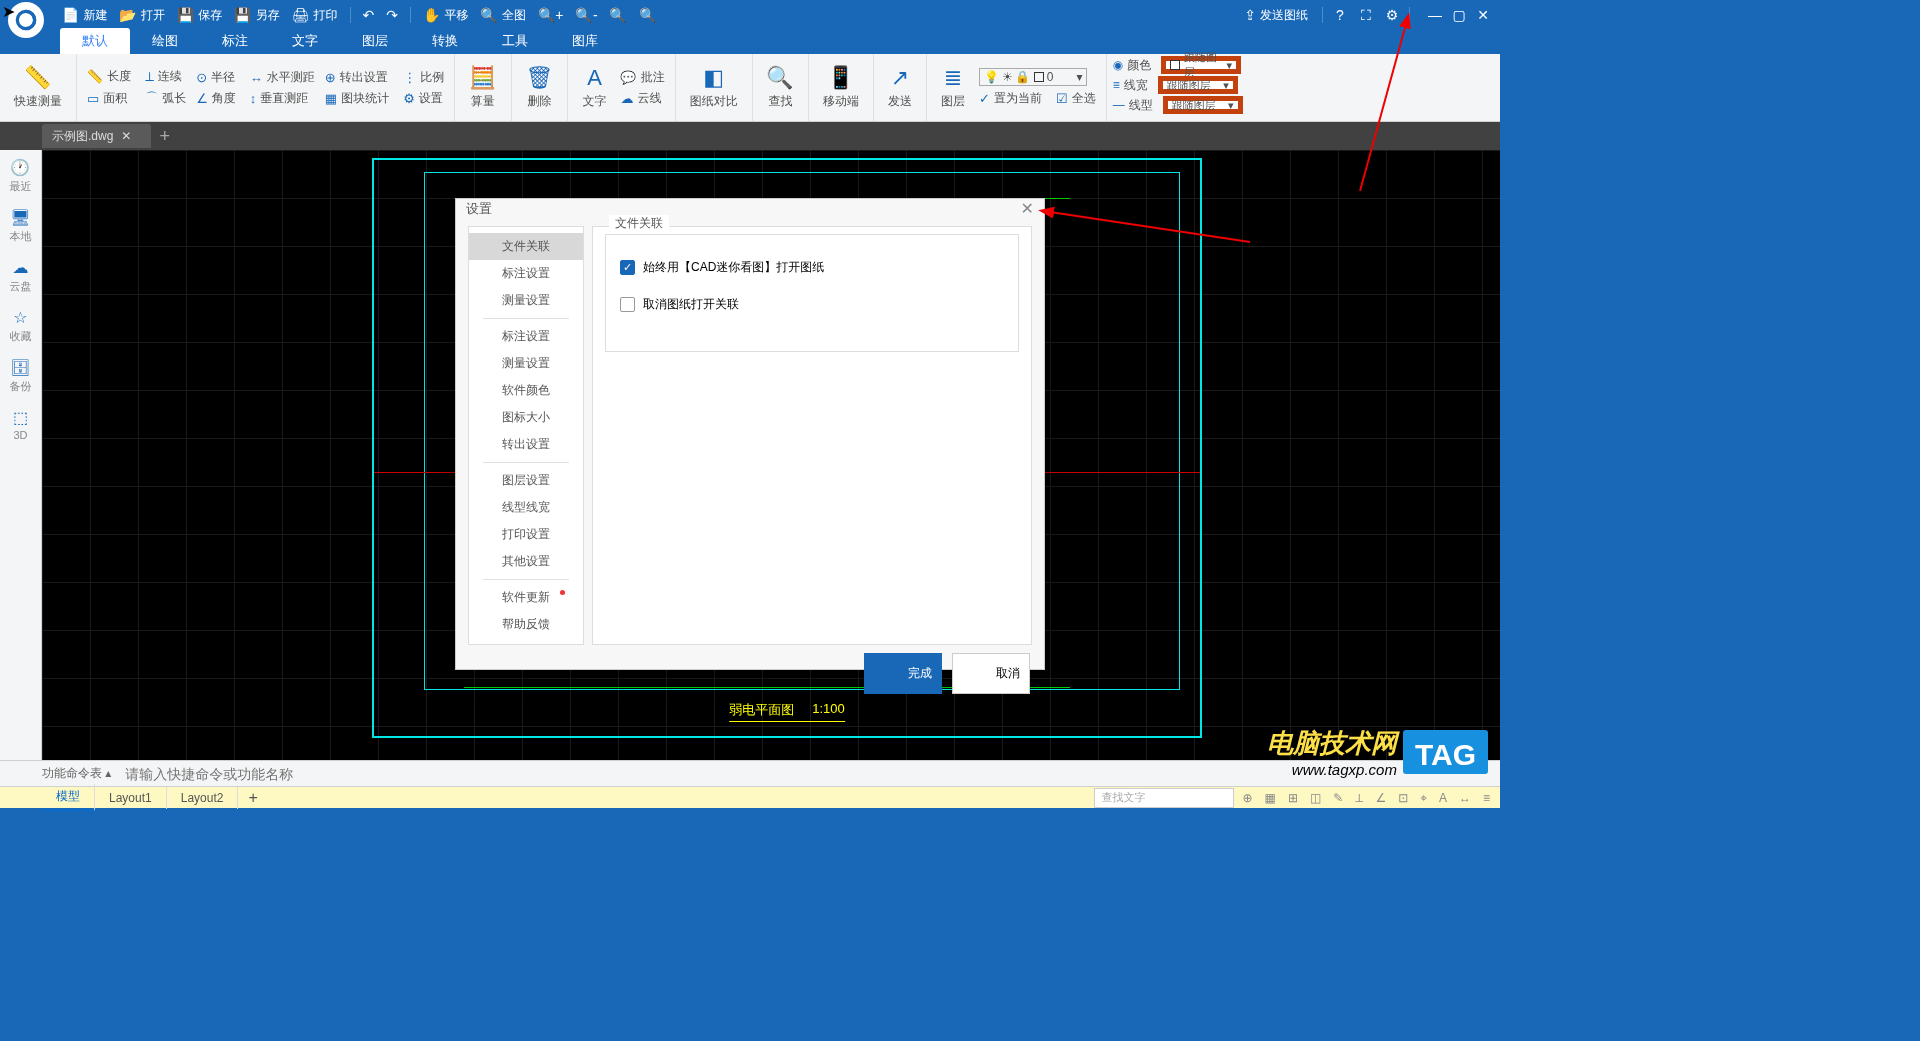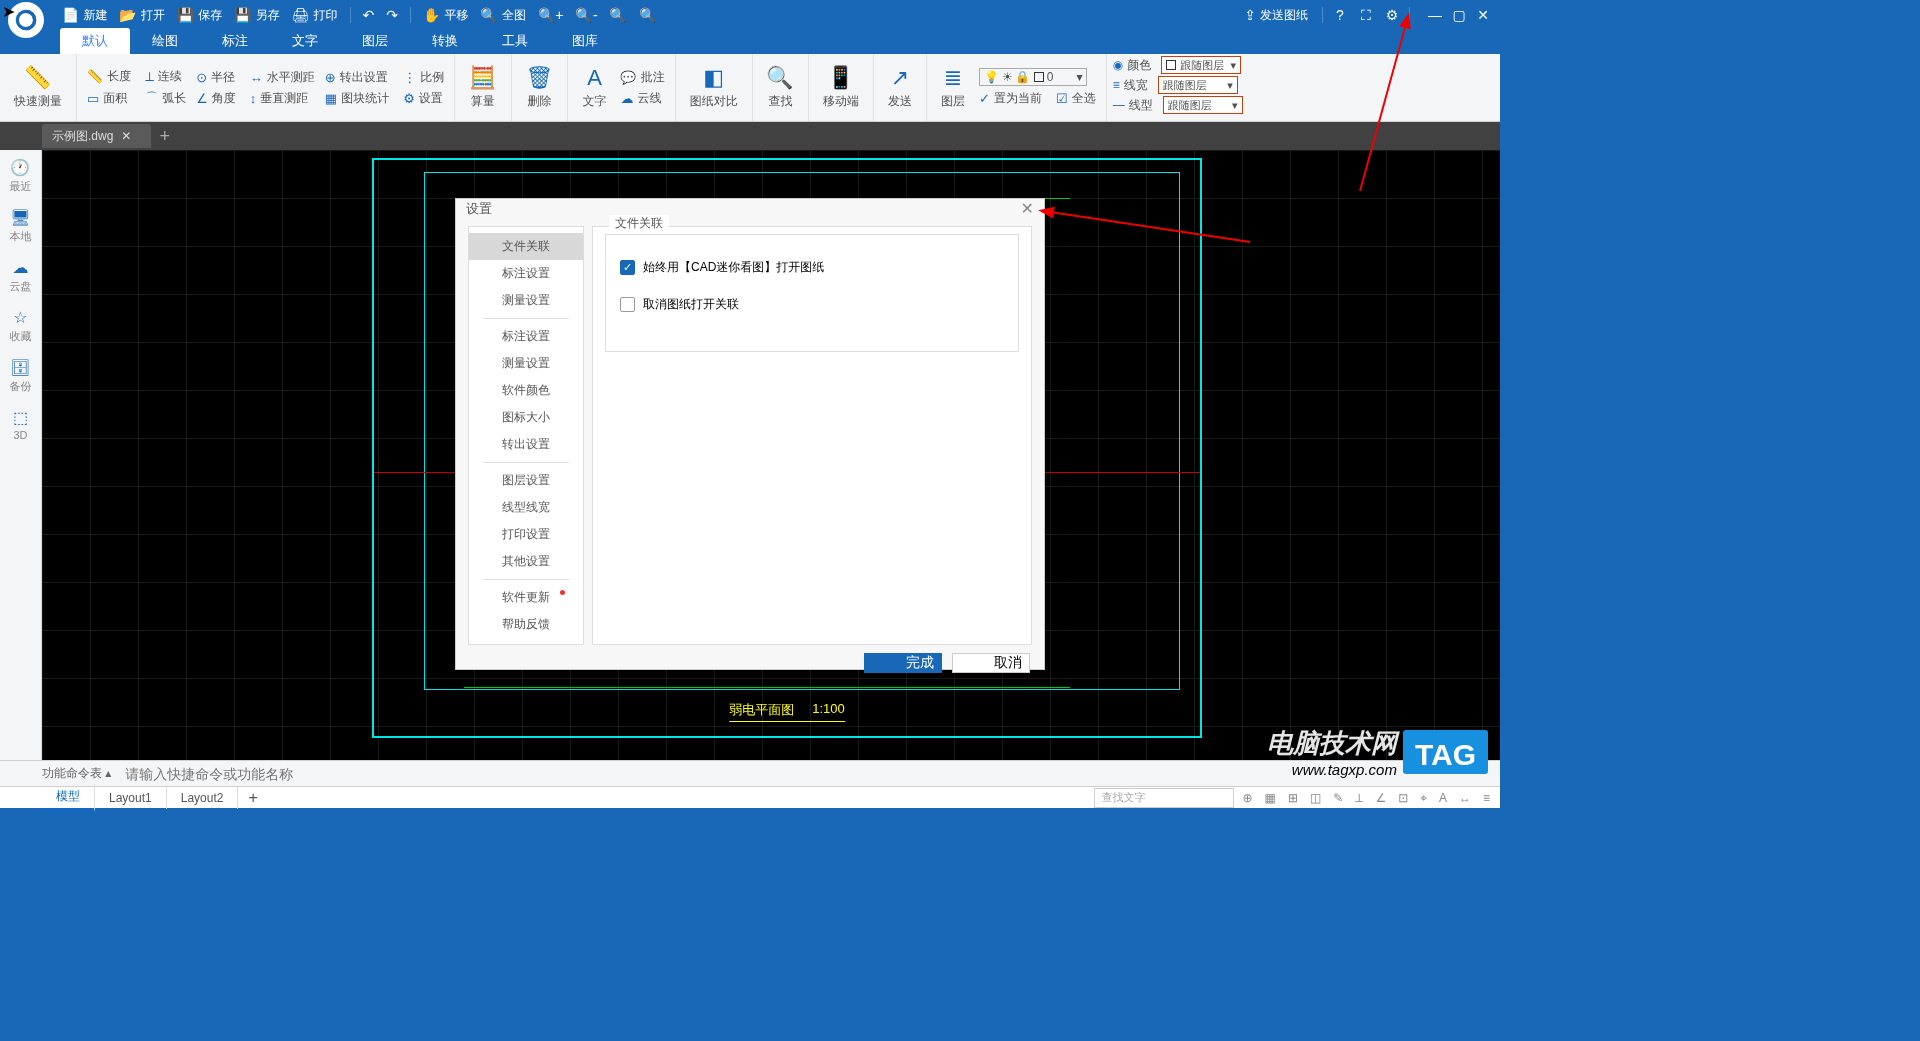--- a/index.html
+++ b/index.html
@@ -26,21 +26,21 @@
 .ribbon-group { display: flex; flex-direction: column; align-items: center; justify-content: center; padding: 2px 8px; border-right: 1px solid #e0e0e0; }
 .ribbon-big { display: flex; flex-direction: column; align-items: center; gap: 2px; cursor: pointer; padding: 4px 6px; }
 .ribbon-big .ic { font-size: 22px; color: #1968b8; }
 .ribbon-grid { display: grid; grid-template-columns: auto auto; gap: 2px 10px; }
 .ribbon-grid2 { display: grid; grid-template-columns: auto; gap: 2px; }
 .ribbon-item { display: flex; align-items: center; gap: 4px; cursor: pointer; padding: 1px 2px; white-space: nowrap; }
 .ribbon-item .ic { color: #1968b8; font-size: 13px; }
 .layer-props { display: flex; flex-direction: column; gap: 2px; padding: 2px 6px; }
 .layer-row { display: flex; align-items: center; gap: 4px; }
 .layer-row .lbl { width: 30px; }
-.layer-select { width: 80px; height: 18px; border: 1px solid #c2410c; background: #fff; display: flex; align-items: center; padding: 0 4px; font-size: 11px; justify-content: space-between; }
+.layer-select { width: 80px; height: 18px; border: 5px solid #c2410c; background: #fff; display: flex; align-items: center; padding: 0 4px; font-size: 11px; justify-content: space-between; }
 .layer-select .sq { width: 10px; height: 10px; border: 1px solid #333; }
 
 
 .tabstrip { height: 28px; background: #414141; display: flex; align-items: center; padding-left: 42px; }
 .file-tab { height: 24px; background: #5a5a5a; color: #ddd; display: flex; align-items: center; padding: 0 20px 0 10px; gap: 8px; font-size: 12px; border-radius: 3px 3px 0 0; }
 .file-tab .close { cursor: pointer; }
 .add-tab { color: #aaa; font-size: 18px; margin-left: 8px; cursor: pointer; }
 
 
 .main { display: flex; height: calc(100% - 30px - 24px - 68px - 28px - 26px - 26px); }
@@ -72,44 +72,44 @@
 .nav-item { padding: 5px 0; text-align: center; cursor: pointer; font-size: 12px; color: #555; position: relative; }
 .nav-item.active { background: #d8d8d8; }
 .nav-item .dot { position: absolute; right: 18px; top: 6px; width: 5px; height: 5px; background: #e33; border-radius: 50%; }
 .dlg-content { flex: 1; border: 1px solid #ddd; background: #fff; padding: 16px; }
 .fieldset { border: 1px solid #ddd; padding: 18px 14px; margin: -26px -4px 0 -4px; }
 .fieldset-label { position: relative; top: -28px; background: #fff; display: inline-block; padding: 0 6px; color: #555; font-size: 12px; }
 .cb-row { display: flex; align-items: center; gap: 8px; margin: 6px 0 20px 0; }
 .cb { width: 15px; height: 15px; border: 1px solid #999; border-radius: 2px; display: flex; align-items: center; justify-content: center; }
 .cb.checked { background: #1968b8; border-color: #1968b8; color: #fff; font-size: 11px; }
 .dlg-footer { height: 48px; display: flex; align-items: center; justify-content: flex-end; gap: 10px; padding: 0 14px; }
-.btn { width: 78px; height: 20px; border: 1px solid #ccc; background: #fff; cursor: pointer; font-size: 14px; padding-left: 34px; }
+.btn { width: 78px; height: 41px; border: 1px solid #ccc; background: #fff; cursor: pointer; font-size: 12px; padding-left: 34px; }
 .btn.primary { background: #1968b8; color: #fff; border-color: #1968b8; }
 
 
 .cmdbar { height: 26px; background: #f4f5f6; border-top: 1px solid #d0d0d0; display: flex; align-items: center; padding: 0 8px; gap: 10px; color: #666; padding-left: 42px; }
 .cmd-input { flex: 0 0 400px; height: 20px; border: none; background: transparent; color: #aaa; font-size: 14px; padding: 0 4px; }
 
 
-.bottomtabs { height: 22px; background: #ffffff; border-top: 1px solid #d0d0d0; display: flex; align-items: center; color: #555; padding-left: 42px; }
+.bottomtabs { height: 22px; background: #fef9c3; border-top: 1px solid #d0d0d0; display: flex; align-items: center; color: #555; padding-left: 42px; }
 .bt-tab { padding: 4px 14px; cursor: pointer; border-right: 1px solid #ddd; }
 .bt-tab.active { color: #0a6bcc; border-bottom: 2px solid #0a6bcc; }
 .bt-add { padding: 0 10px; cursor: pointer; font-size: 16px; }
 .bt-spacer { flex: 1; }
 .search-box { width: 140px; height: 20px; border: 1px solid #ccc; background: #fff; color: #aaa; padding: 0 6px; margin-right: 8px; display: flex; align-items: center; font-size: 11px; }
 .bt-icons { display: flex; gap: 12px; padding-right: 10px; color: #888; }
 
 
 .arrow { position: absolute; pointer-events: none; z-index: 200; }
 .arrow svg { overflow: visible; }
 
 
 .watermark { position: absolute; right: 12px; bottom: 34px; z-index: 300; display: flex; align-items: center; gap: 6px; }
 .watermark .txt { text-align: right; }
-.watermark .l1 { color: #e5e5e5; font-size: 26px; font-weight: bold; font-style: italic; }
+.watermark .l1 { color: #fde047; font-size: 26px; font-weight: bold; font-style: italic; }
 .watermark .l2 { color: #000000; font-size: 15px; font-style: italic; }
 .tag-logo { background: #1890e0; color: #fff; font-size: 30px; font-weight: bold; padding: 8px 12px 2px 12px; border-radius: 3px; }
 
 
 .cursor { position: absolute; left: 2px; top: 2px; z-index: 500; font-size: 16px; color: #000; }
 </style>
 </head>
 <body>
 
 <div class="cursor">➤</div>

